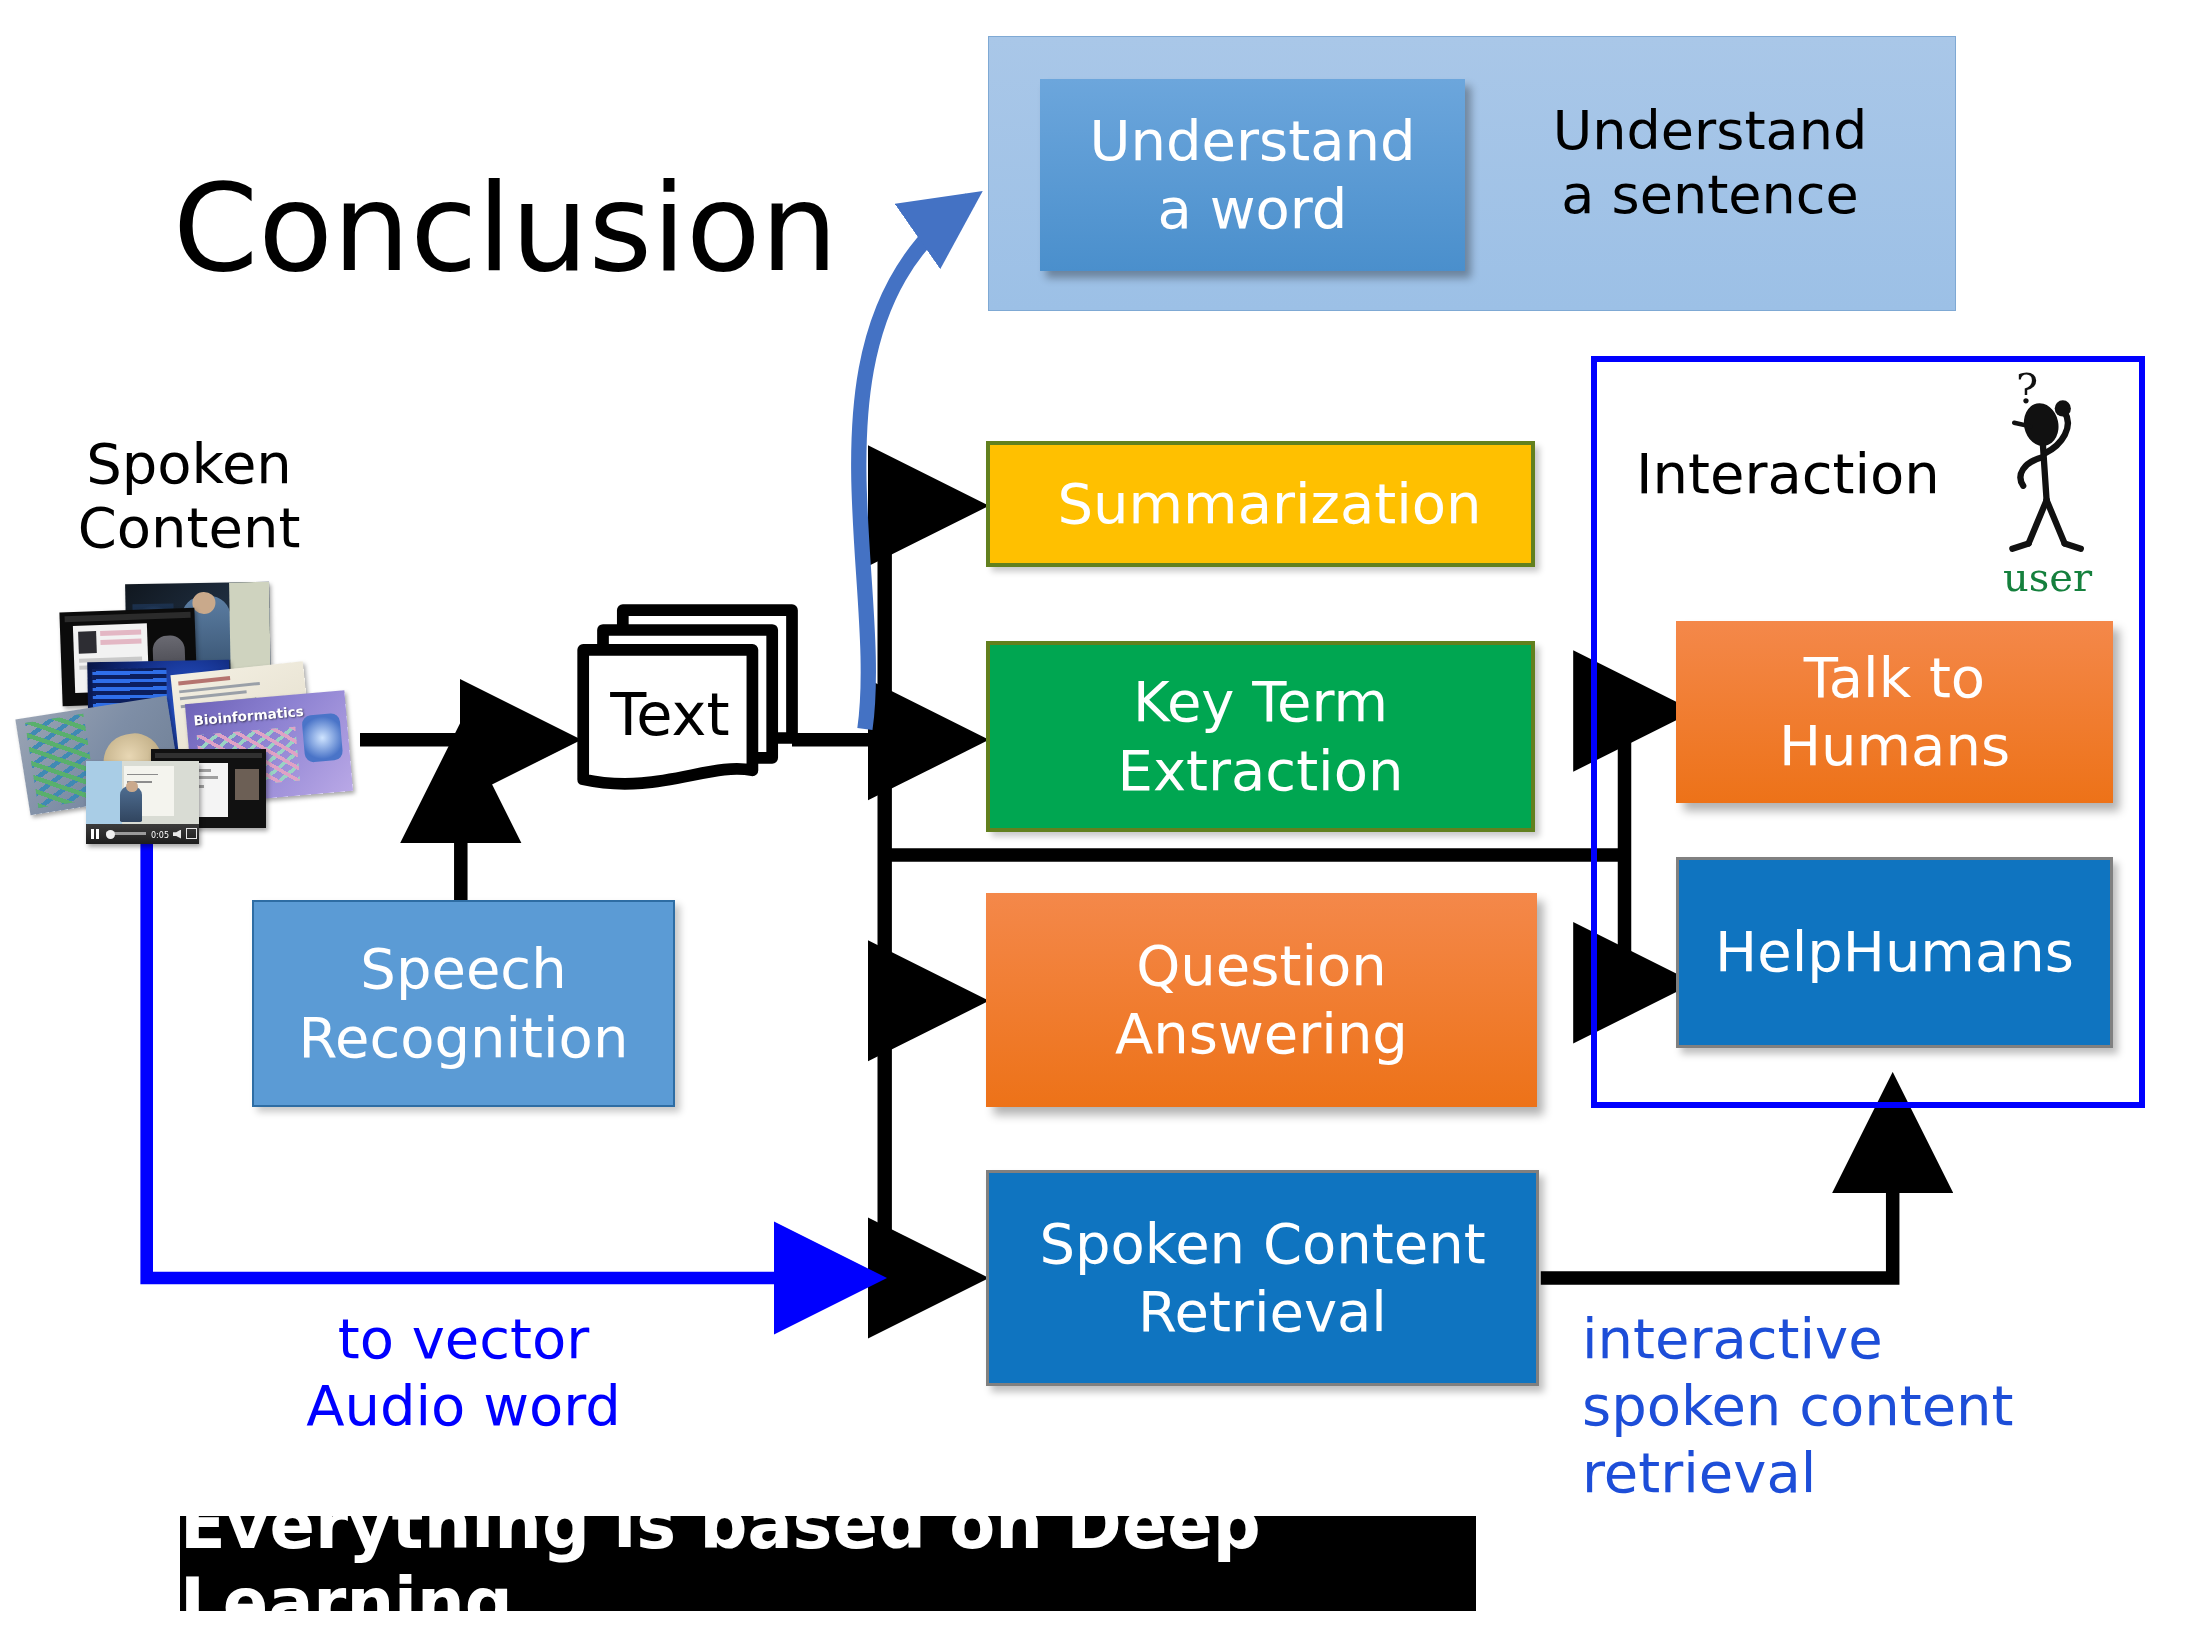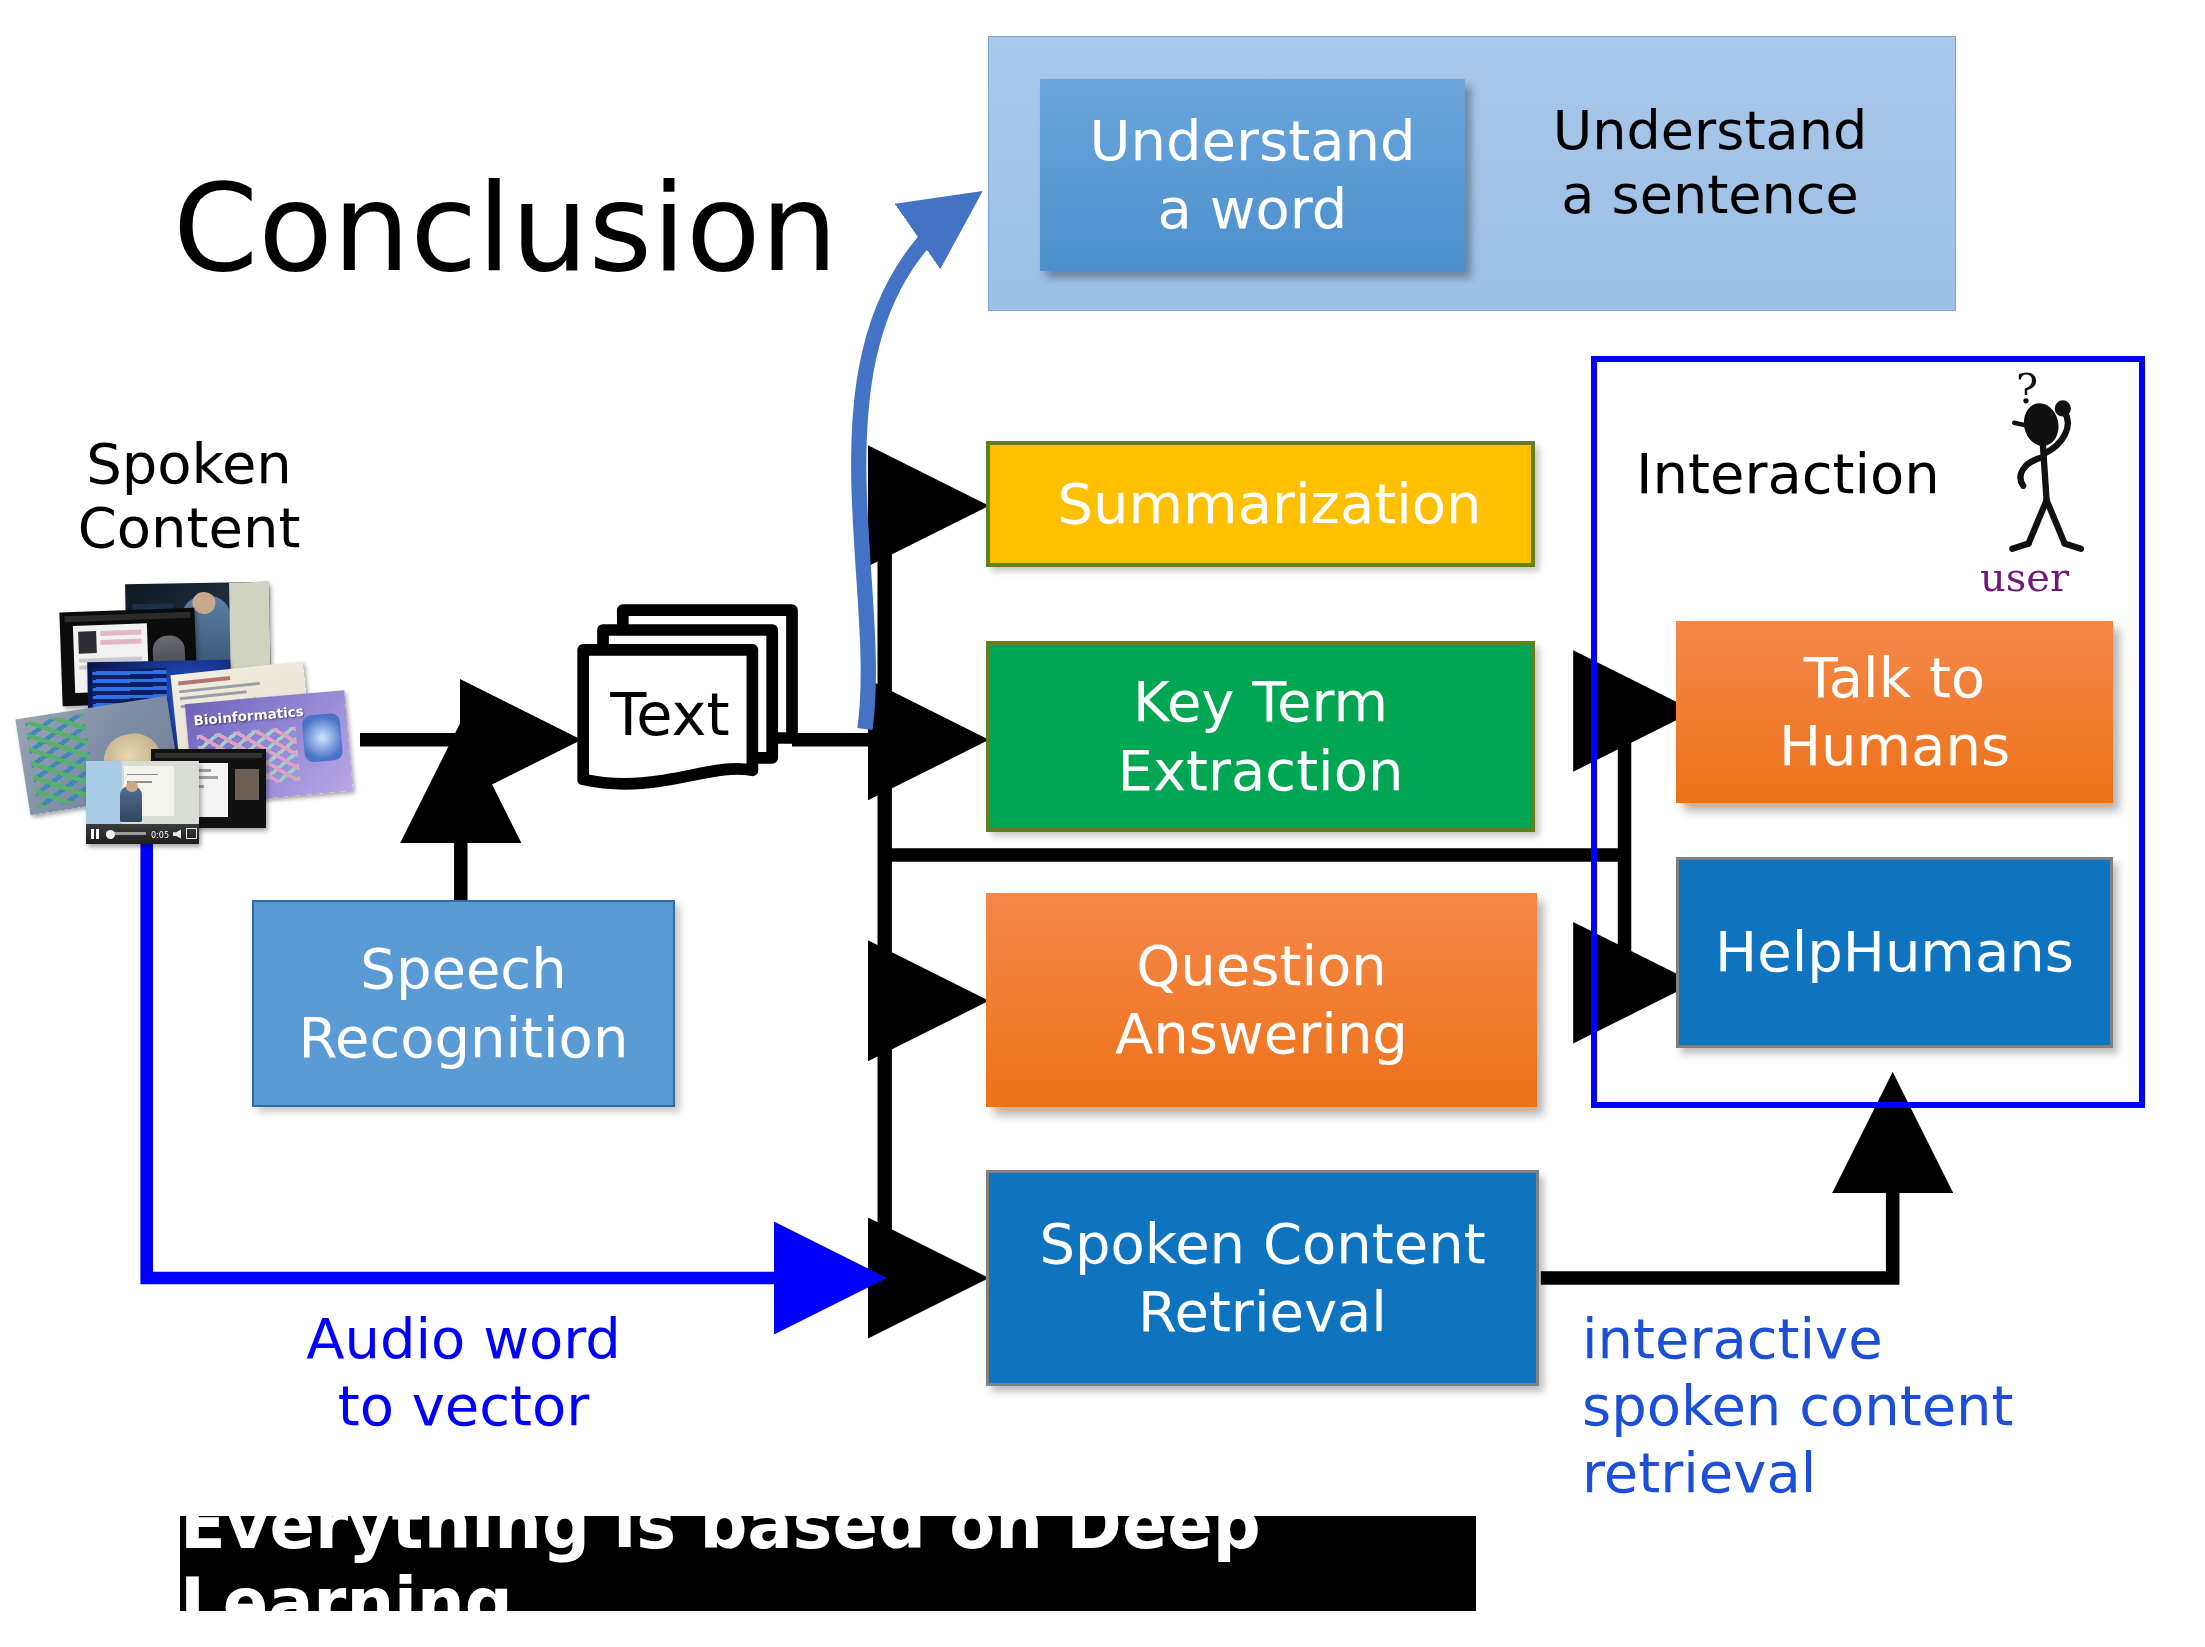--- a/index.html
+++ b/index.html
@@ -8,21 +8,21 @@
   #stage{position:absolute;inset:0;width:2205px;height:1647px;background:#fff;}
   .abs{position:absolute;box-sizing:border-box;}
 
   
   .title{font-size:122px;font-weight:400;color:#000;letter-spacing:0px;line-height:1;}
   .plain{font-size:56px;color:#000;line-height:1.15;text-align:center;font-weight:400;}
   .plain-left{font-size:56px;color:#1d4ed8;line-height:1.2;text-align:left;font-weight:400;}
   .blue-text{font-size:56px;color:#0000FF;line-height:1.2;text-align:center;font-weight:400;}
   .sentence{font-size:54px;color:#000;line-height:1.18;text-align:center;font-weight:400;}
   .interaction-label{font-size:56px;color:#000000;font-weight:400;}
-  .user-label{font-family:"DejaVu Serif","Liberation Serif",serif;font-size:40px;color:#701a75;text-align:left;}
+  .user-label{font-family:"DejaVu Serif","Liberation Serif",serif;font-size:40px;color:#15803d;text-align:center;}
 
   
   .box{display:flex;align-items:center;justify-content:center;text-align:center;
        color:#fff;font-size:56px;line-height:1.18;font-weight:400;}
   .box.two-line{line-height:1.22;}
 
   .panel-light{background:linear-gradient(180deg,#A9C7E8 0%,#9CC0E6 100%);
                border:1.8px solid #7FA9D4;}
   .box-understand{background:linear-gradient(180deg,#6CA6DC 0%,#4A8FCC 100%);
                   box-shadow:6.3px 7.2px 8px rgba(0,0,0,.32);}
@@ -301,22 +301,22 @@
     <span>Talk to</span>
     <span>Humans</span>
   </div>
 
   <div class="abs box box-help two-line" style="left:1676px;top:857px;width:437px;height:191px;flex-direction:row;">
     <span>Help</span>
     <span>Humans</span>
   </div>
 
   <div class="abs blue-text" style="left:279px;top:1305px;width:369px;">
+    <div>to vector</div>
     <div>Audio word</div>
-    <div>to vector</div>
   </div>
 
   <div class="abs plain-left" style="left:1582px;top:1305px;width:504px;">
     <div>interactive</div>
     <div>spoken content</div>
     <div>retrieval</div>
   </div>
 
   <div class="abs banner" style="left:180px;top:1516px;width:1296px;height:95px;">
     <span>Everything is based on Deep Learning</span>

